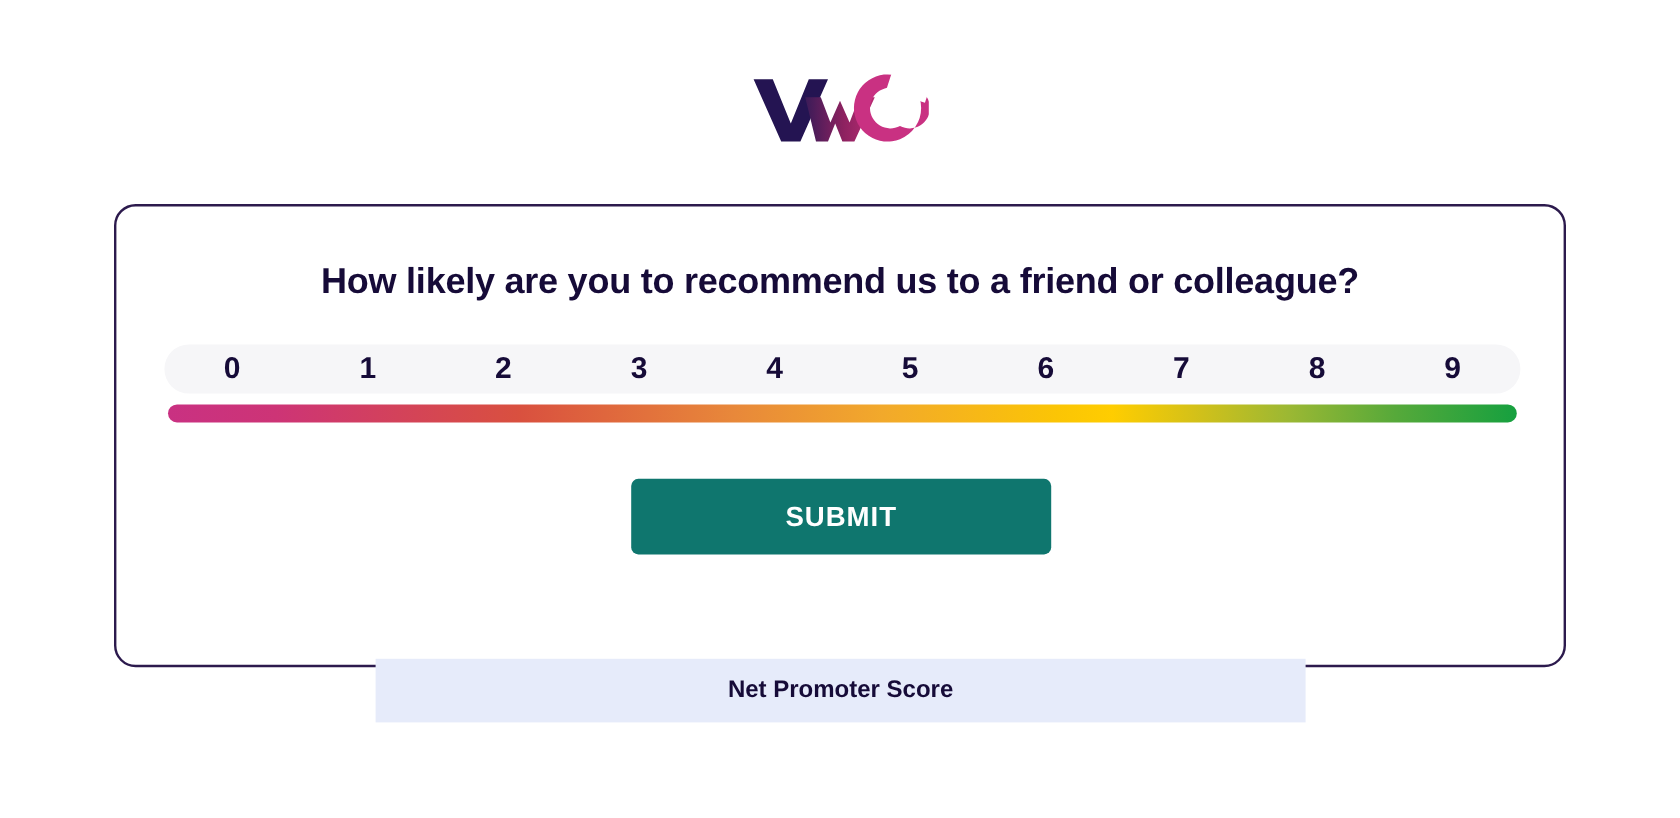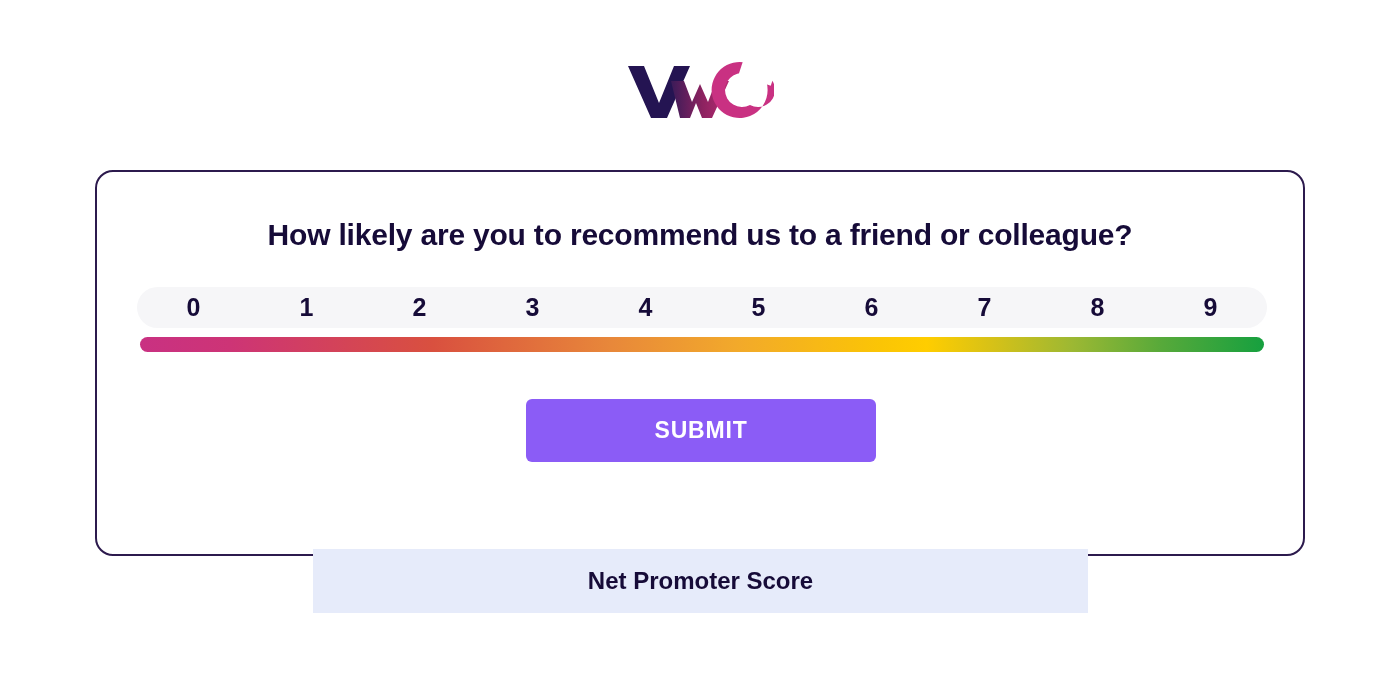--- a/index.html
+++ b/index.html
@@ -112,44 +112,44 @@
     cursor: pointer;
   }
 
   
   .submit-btn {
     position: absolute;
     left: 429px;
     top: 227px;
     width: 350px;
     height: 63px;
-    background: #8b5cf6;
+    background: #0f766e;
     color: #ffffff;
     border: none;
     border-radius: 6px;
     font-family: "Liberation Sans", sans-serif;
     font-size: 23px;
     font-weight: bold;
     letter-spacing: 0.8px;
     cursor: pointer;
   }
 
   
   .formula {
     position: absolute;
     left: 313px;
     top: 549px;
     width: 775px;
-    height: 64px;
+    height: 53px;
     background: #e6ebfa;
     display: flex;
     align-items: center;
     justify-content: center;
     white-space: pre;
-    font-size: 24px;
+    font-size: 20px;
     color: #160b38;
   }
   .formula .strong { font-weight: bold; }
   .formula .rest   { font-weight: normal; }
 </style>
 </head>
 <body>
 
 <div id="stage">
 

